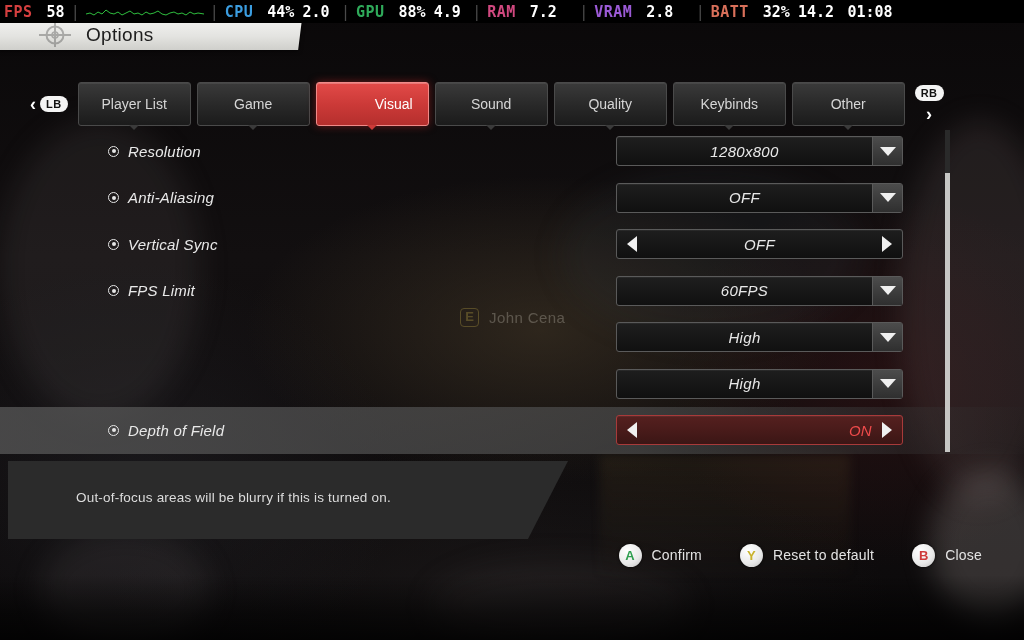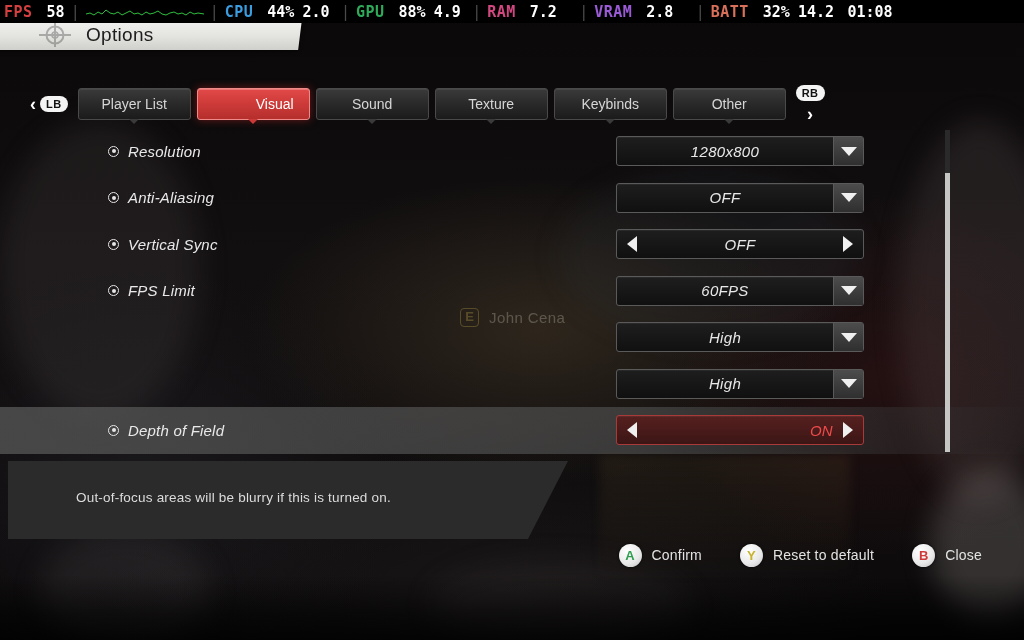--- a/index.html
+++ b/index.html
@@ -108,21 +108,21 @@
   .chev { color:#fff; font-size:18px; font-weight:bold; line-height:1; }
   .bumper {
     background:#f4f4f4; color:#111;
     font-size:11px; font-weight:bold; letter-spacing:.5px;
     padding:2px 6px 2px 6px; border-radius:8px;
     font-family:"Liberation Sans", sans-serif;
   }
   #tabs { display:flex; gap:6px; margin-left:10px; }
   .tab {
     position:relative;
-    width:113px; height:32px;
+    width:113px; height:44px;
     display:flex; align-items:center; justify-content:center;
     font-size:14px; color:#d6d6d6;
     background:linear-gradient(180deg,#3a3a3a 0%, #2a2a2a 48%, #1b1b1b 100%);
     border:1px solid #4a4a4a;
     border-radius:3px;
     box-shadow:inset 0 1px 0 rgba(255,255,255,.07);
   }
   .tab::after {
     content:""; position:absolute; left:50%; bottom:-5px; transform:translateX(-50%);
     border-left:5px solid transparent; border-right:5px solid transparent;
@@ -162,21 +162,21 @@
   }
   .bullet::after {
     content:""; position:absolute; left:50%; top:50%;
     transform:translate(-50%,-50%);
     width:4px; height:4px; border-radius:50%; background:#e6e6e6;
   }
   .row-label .txt { color:#e9e9e9; font-size:15px; letter-spacing:.2px; }
 
   
   .control {
-    position:absolute; left:616px; width:248px; height:30px;
+    position:absolute; left:616px; width:287px; height:30px;
     display:flex; align-items:center;
     border:1px solid #5a5a5a; border-radius:3px;
     background:linear-gradient(180deg,#1e1e1e 0%, #171717 50%, #101010 100%);
     box-shadow:inset 0 1px 0 rgba(255,255,255,.05);
   }
   .control .value {
     flex:1 1 auto; text-align:center;
     color:#e8e8e8; font-size:15px; letter-spacing:.3px;
   }
   
@@ -339,28 +339,31 @@
 
 <div id="tabbar">
   <div class="shoulder left">
     <span class="chev">‹</span>
     <span class="bumper">LB</span>
   </div>
   <div id="tabs">
     <div class="tab">
         <span>Player List</span>
       </div>
+    <div class="tab">
+        <span>Game</span>
+      </div>
     <div class="tab active">
         <span>Visual</span>
       </div>
     <div class="tab">
         <span>Sound</span>
       </div>
     <div class="tab">
-        <span>Texture</span>
+        <span>Quality</span>
       </div>
     <div class="tab">
         <span>Keybinds</span>
       </div>
     <div class="tab">
         <span>Other</span>
       </div>
   </div>
   <div class="shoulder right">
     <span class="bumper">RB</span>

